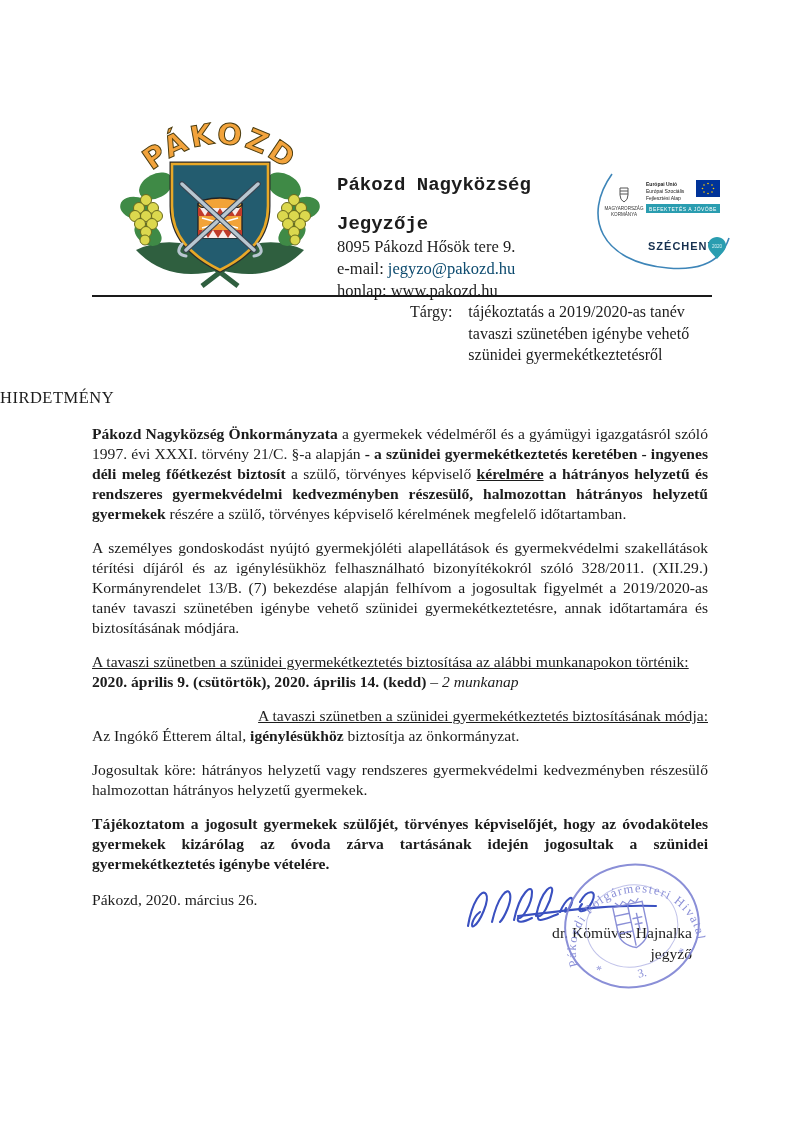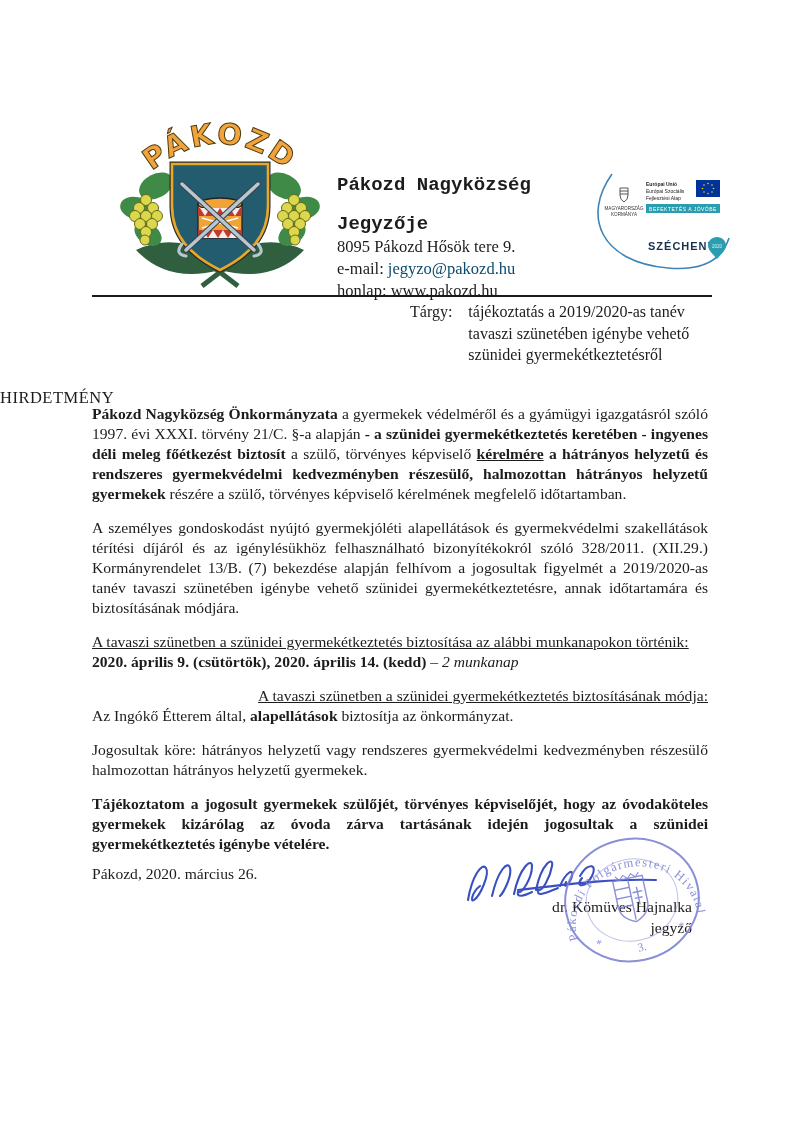--- a/index.html
+++ b/index.html
@@ -13,24 +13,24 @@
   .contact .org{font-weight:bold;font-size:19px;line-height:24px;font-family:Liberation Mono, monospace;margin-top:15px;}
   .contact a{color:#0c4a6e;cursor:pointer;}
   .eu-logo{position:absolute;left:590px;top:170px;}
   .rule{position:absolute;left:92px;top:295px;width:620px;height:0;border-top:2px solid #1a1a1a;}
   
   .subject{position:absolute;left:410px;top:301px;font-size:16px;line-height:21.5px;display:flex;gap:16px;}
   .subject-label{white-space:nowrap;}
   
   .doc-title{position:absolute;top:388px;left:0;width:100%;text-align:left;font-size:16.5px;letter-spacing:.5px;}
   
-  .content{position:absolute;left:92px;top:404px;width:616px;font-size:15.6px;line-height:20px;text-align:justify;}
+  .content{position:absolute;left:92px;top:424px;width:616px;font-size:15.6px;line-height:20px;text-align:justify;}
   .content p{margin:0 0 14px 0;}
   .content p.tight{margin-bottom:0;}
-  .content p.gap10{margin-bottom:10px;}
+  .content p.gap10{margin-bottom:16px;}
   .underline{text-decoration:underline;}
   .bold{font-weight:bold;}
   .seg-bold{font-weight:bold;}
   .seg-bold-underline{font-weight:bold;text-decoration:underline;}
   .seg-italic{font-style:italic;}
   .seg-normal{font-weight:normal;}
   
   .signoff{position:relative;height:170px;text-align:left;}
   .date-line{position:absolute;left:0;top:6;font-size:15.6px;}
   .sig-names{position:absolute;left:390px;top:32px;width:210px;text-align:right;line-height:21px;font-size:15.6px;}
@@ -170,21 +170,21 @@
   </div>
 
   <div class="doc-title">HIRDETMÉNY</div>
 
   <div class="content">
     <p><span class="seg-bold">Pákozd Nagyközség Önkormányzata</span><span class="seg-normal"> a gyermekek védelméről és a gyámügyi igazgatásról szóló 1997. évi XXXI. törvény 21/C. §-a alapján </span><span class="seg-bold">- a szünidei gyermekétkeztetés keretében - ingyenes déli meleg főétkezést biztosít</span><span class="seg-normal"> a szülő, törvényes képviselő </span><span class="seg-bold-underline">kérelmére</span><span class="seg-bold"> a hátrányos helyzetű és rendszeres gyermekvédelmi kedvezményben részesülő, halmozottan hátrányos helyzetű gyermekek</span><span class="seg-normal"> részére a szülő, törvényes képviselő kérelmének megfelelő időtartamban.</span></p>
     <p>A személyes gondoskodást nyújtó gyermekjóléti alapellátások és gyermekvédelmi szakellátások térítési díjáról és az igénylésükhöz felhasználható bizonyítékokról szóló 328/2011. (XII.29.) Kormányrendelet 13/B. (7) bekezdése alapján felhívom a jogosultak figyelmét a 2019/2020-as tanév tavaszi szünetében igénybe vehető szünidei gyermekétkeztetésre, annak időtartamára és biztosításának módjára.</p>
     <p class="underline tight">A tavaszi szünetben a szünidei gyermekétkeztetés biztosítása az alábbi munkanapokon történik:</p>
     <p><span class="seg-bold">2020. április 9. (csütörtök), 2020. április 14. (kedd)</span><span class="seg-normal"> – </span><span class="seg-italic">2 munkanap</span></p>
     <p class="underline tight" style="text-align:right">A tavaszi szünetben a szünidei gyermekétkeztetés biztosításának módja:</p>
-    <p style="text-align:left"><span class="seg-normal">Az Ingókő Étterem által, </span><span class="seg-bold">alapellátások</span><span class="seg-normal"> biztosítja az önkormányzat.</span></p>
+    <p style="text-align:left"><span class="seg-normal">Az Ingókő Étterem által, </span><span class="seg-bold">igénylésükhöz</span><span class="seg-normal"> biztosítja az önkormányzat.</span></p>
     <p>Jogosultak köre: hátrányos helyzetű vagy rendszeres gyermekvédelmi kedvezményben részesülő halmozottan hátrányos helyzetű gyermekek.</p>
     <p class="bold gap10">Tájékoztatom a jogosult gyermekek szülőjét, törvényes képviselőjét, hogy az óvodaköteles gyermekek kizárólag az óvoda zárva tartásának idején jogosultak a szünidei gyermekétkeztetés igénybe vételére.</p>
 
     <div class="signoff">
       <div class="date-line">Pákozd, 2020. március 26.</div>
 
       <svg class="sig-svg" width="210" height="64" viewBox="0 0 210 64">
         <g fill="none" stroke="#3a50c0" stroke-width="2.1" stroke-linecap="round">
           <path d="M8,50 C12,26 22,12 26,18 C30,24 20,46 14,50 C10,53 12,42 20,36"></path>
           <path d="M32,46 C38,20 48,10 50,18 C52,26 44,42 40,46"></path>

